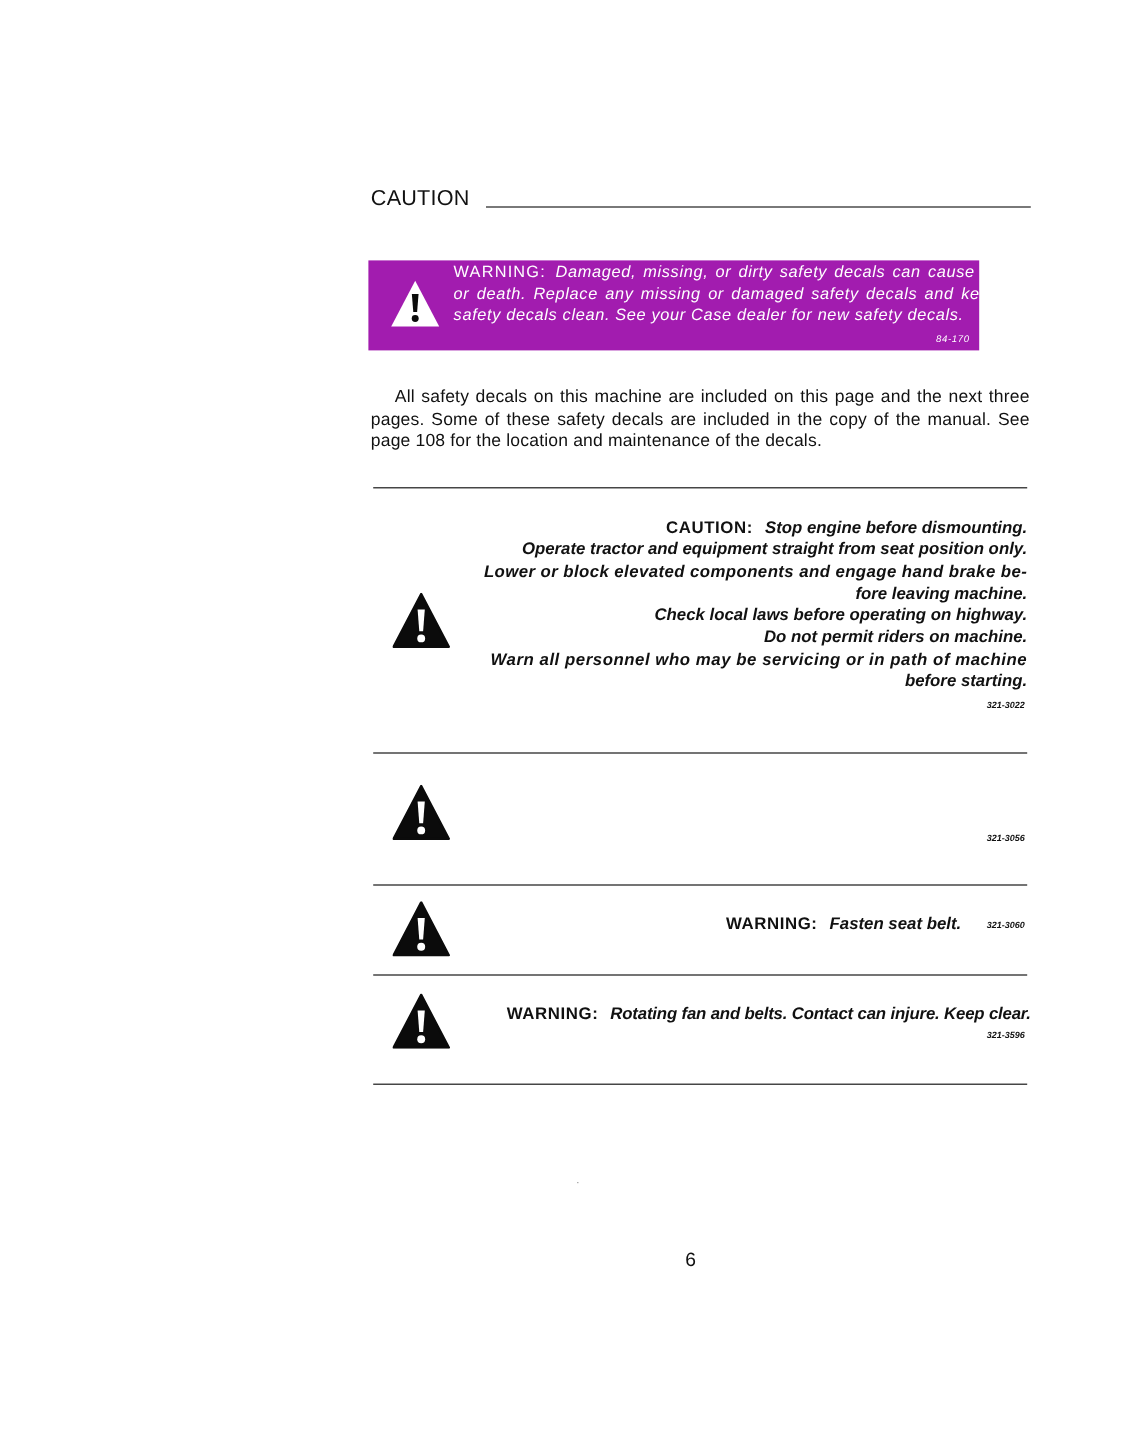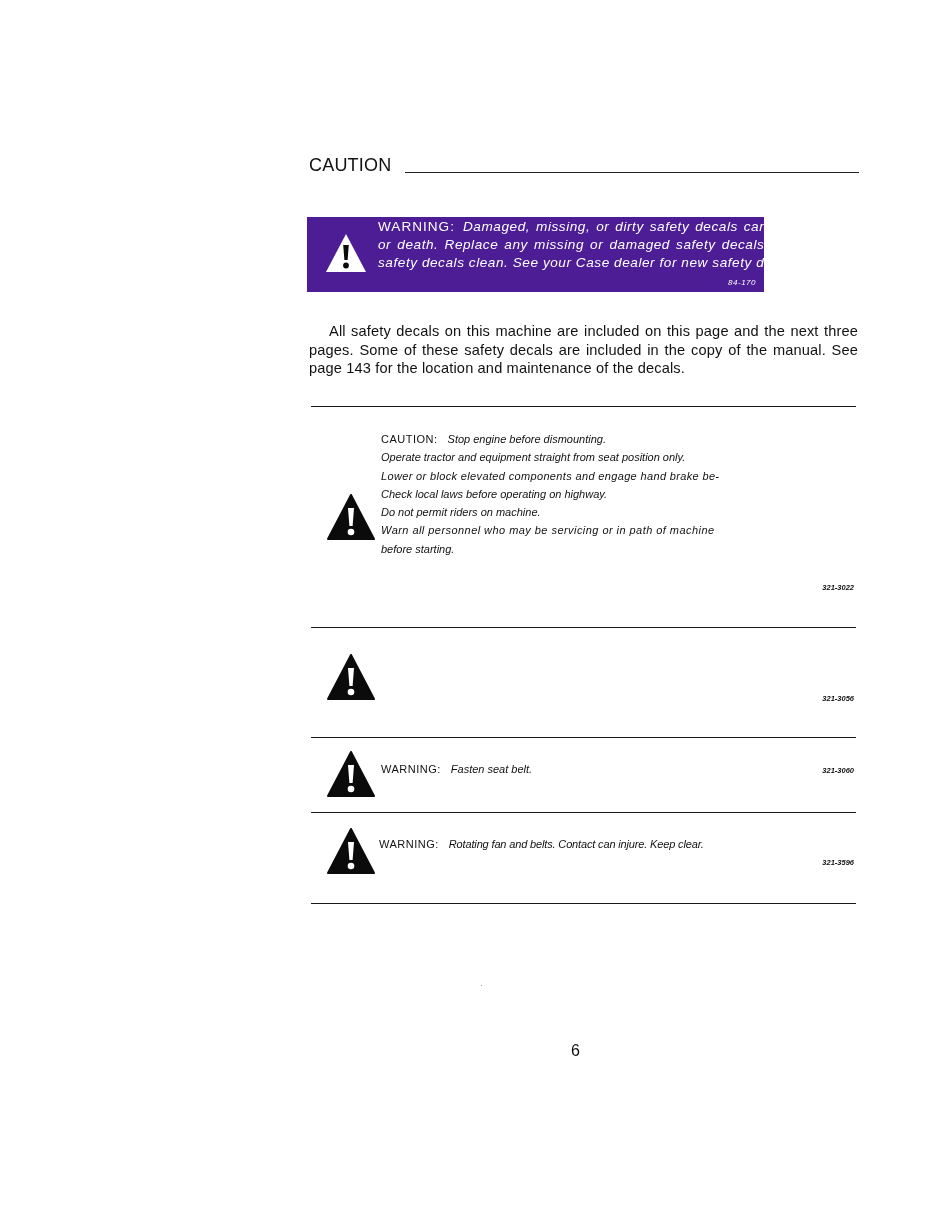--- a/index.html
+++ b/index.html
@@ -12,42 +12,42 @@
       left: 309px; top: 150px; width: 550px; height: 26px;
       display: flex; align-items: flex-end;
     }
     .section-header .label { font-size: 18px; letter-spacing: 0.2px; line-height: 22px; }
     .section-header .rule { flex: 1; border-bottom: 1.5px solid #222; margin-left: 14px; margin-bottom: 3px; }
     .page-title {
       left: 309px; top: 183px; width: 550px; text-align: center;
       font-size: 17px; font-weight: bold; letter-spacing: 0.3px; margin-top: 40px;
     }
     .warning-box {
-      left: 307px; top: 217px; width: 457px; height: 75px;
-      background: #4c1d95; color: #fff;
+      left: 307px; top: 217px; width: 509px; height: 75px;
+      background: #a21caf; color: #fff;
     }
     .warning-box .icon { position: absolute; left: 18px; top: 16px; width: 42px; height: 40px; }
     .warning-box .text {
       position: absolute; left: 71px; top: 1px; width: 476px;
       font-size: 13.6px; line-height: 18px; font-style: italic; letter-spacing: 0.55px;
       text-align: justify; text-align-last: left;
     }
     .warning-box .text .lead { font-style: normal; letter-spacing: 1px; margin-right: 8px; }
     .warning-box .code {
       position: absolute; right: 8px; bottom: 5px; font-size: 8px; font-style: italic; letter-spacing: 0.5px;
     }
     .intro {
       left: 309px; top: 322px; width: 549px;
       font-size: 14.6px; line-height: 18.5px; text-align: justify; text-indent: 20px;
       letter-spacing: 0.15px;
     }
     .hr { left: 311px; width: 545px; height: 0; border-top: 1.6px solid #1a1a1a; }
     .decal-icon { width: 48px; height: 46px; }
     .decal-text {
-      font-size: 11px; line-height: 18.3px; font-weight: normal; font-style: italic;
+      font-size: 14px; line-height: 18.3px; font-weight: bold; font-style: italic; text-align: right;
     }
     .decal-text .lead { font-style: normal; letter-spacing: 0.5px; margin-right: 10px; }
     .decal-code { font-size: 7.5px; font-weight: bold; font-style: italic; }
     .page-number { left: 571px; top: 1042px; font-size: 16px; }
     .speck { left: 481px; top: 985px; width: 1px; height: 1px; background: #999; }
   </style>
 </head>
 <body>
 
 <div class="abs section-header">
@@ -62,34 +62,35 @@
     <polygon points="21,1 41,39 1,39" fill="#ffffff"></polygon>
     <path d="M18.2,12 L23.8,12 L22.6,27 L19.4,27 Z" fill="#0b0b0b"></path>
     <circle cx="21" cy="32.5" r="2.9" fill="#0b0b0b"></circle>
   </svg>
   <div class="text">
     <span class="lead">WARNING:</span><span>Damaged, missing, or dirty safety decals can cause injury or death. Replace any missing or damaged safety decals and keep all safety decals clean. See your Case dealer for new safety decals.</span>
   </div>
   <span class="code">84-170</span>
 </div>
 
-<div class="abs intro">All safety decals on this machine are included on this page and the next three pages. Some of these safety decals are included in the copy of the manual. See page 143 for the location and maintenance of the decals.</div>
+<div class="abs intro">All safety decals on this machine are included on this page and the next three pages. Some of these safety decals are included in the copy of the manual. See page 108 for the location and maintenance of the decals.</div>
 
 <div class="abs hr" style="top:406px;"></div>
 
 <div class="abs" style="left:311px; top:430px; width:545px; height:175px;">
   <svg class="abs decal-icon" style="left:16px; top:64px;" viewBox="0 0 48 46">
     <polygon points="24,1 47,45 1,45" fill="#0b0b0b" stroke="#0b0b0b" stroke-linejoin="round" stroke-width="2"></polygon>
     <path d="M21,14 L27,14 L25.6,32 L22.4,32 Z" fill="#fff"></path>
     <circle cx="24" cy="38" r="3.3" fill="#fff"></circle>
   </svg>
   <div class="abs decal-text" style="left:70px; top:0; width:475px;">
     <div><span class="lead">CAUTION:</span><span>Stop engine before dismounting.</span></div>
     <div>Operate tractor and equipment straight from seat position only.</div>
     <div style="letter-spacing:0.35px;">Lower or block elevated components and engage hand brake be-</div>
+    <div>fore leaving machine.</div>
     <div>Check local laws before operating on highway.</div>
     <div>Do not permit riders on machine.</div>
     <div style="letter-spacing:0.45px;">Warn all personnel who may be servicing or in path of machine</div>
     <div>before starting.</div>
   </div>
   <span class="abs decal-code" style="right:2px; top:153px;margin-left:24px;">321-3022</span>
 </div>
 
 <div class="abs hr" style="top:627px;"></div>
 

